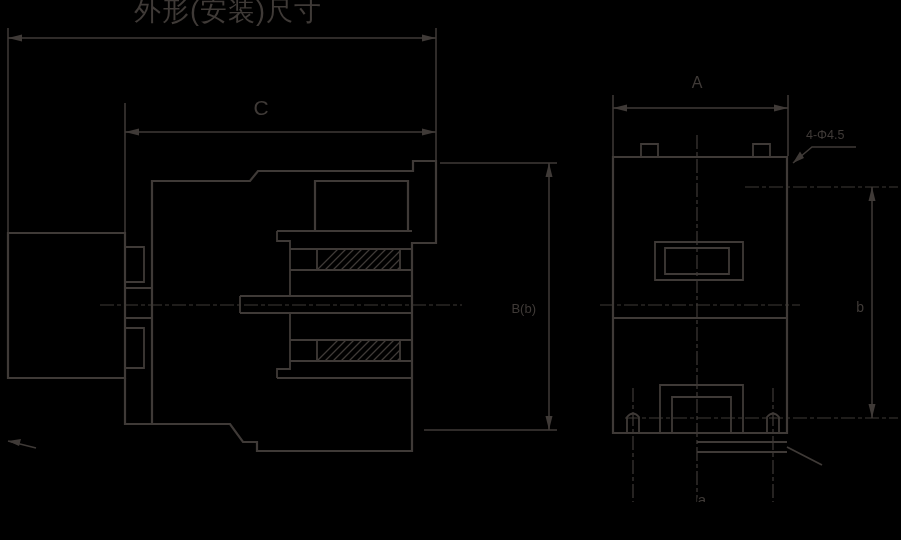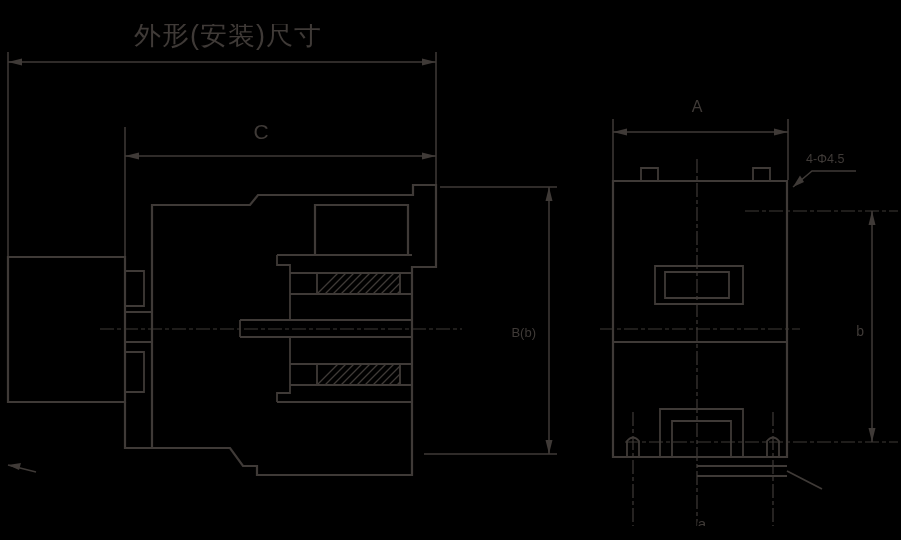--- a/index.html
+++ b/index.html
@@ -1,17 +1,17 @@
 <!DOCTYPE html>
 <html style="--bg: #000000; --line: #3f3a37;"><head>
 <meta charset="utf-8">
 <style>
   :root { --bg:#000000; --line:#3f3a37; }
   html,body{margin:0;padding:0;background:var(--bg);}
-  .stage{position:relative;width:901px;height:502px;overflow:hidden;background:var(--bg);margin-top:24px;}
+  .stage{position:relative;width:901px;height:502px;overflow:hidden;background:var(--bg);}
   svg{display:block}
   .stroke{fill:none;stroke:var(--line);stroke-linecap:butt;stroke-linejoin:miter}
   .sw-outline{stroke-width:2.2}
   .sw-detail{stroke-width:1.8}
   .sw-dim{stroke-width:1.5}
   .sw-hatch{stroke-width:1.3}
   .sw-center{stroke-width:1.2;stroke-dasharray:14 3 4 3}
   .fill{fill:var(--line);stroke:none}
   text{fill:var(--line);font-family:"Liberation Sans","DejaVu Sans",sans-serif;
        paint-order:stroke;stroke:#000;stroke-width:3px;}

